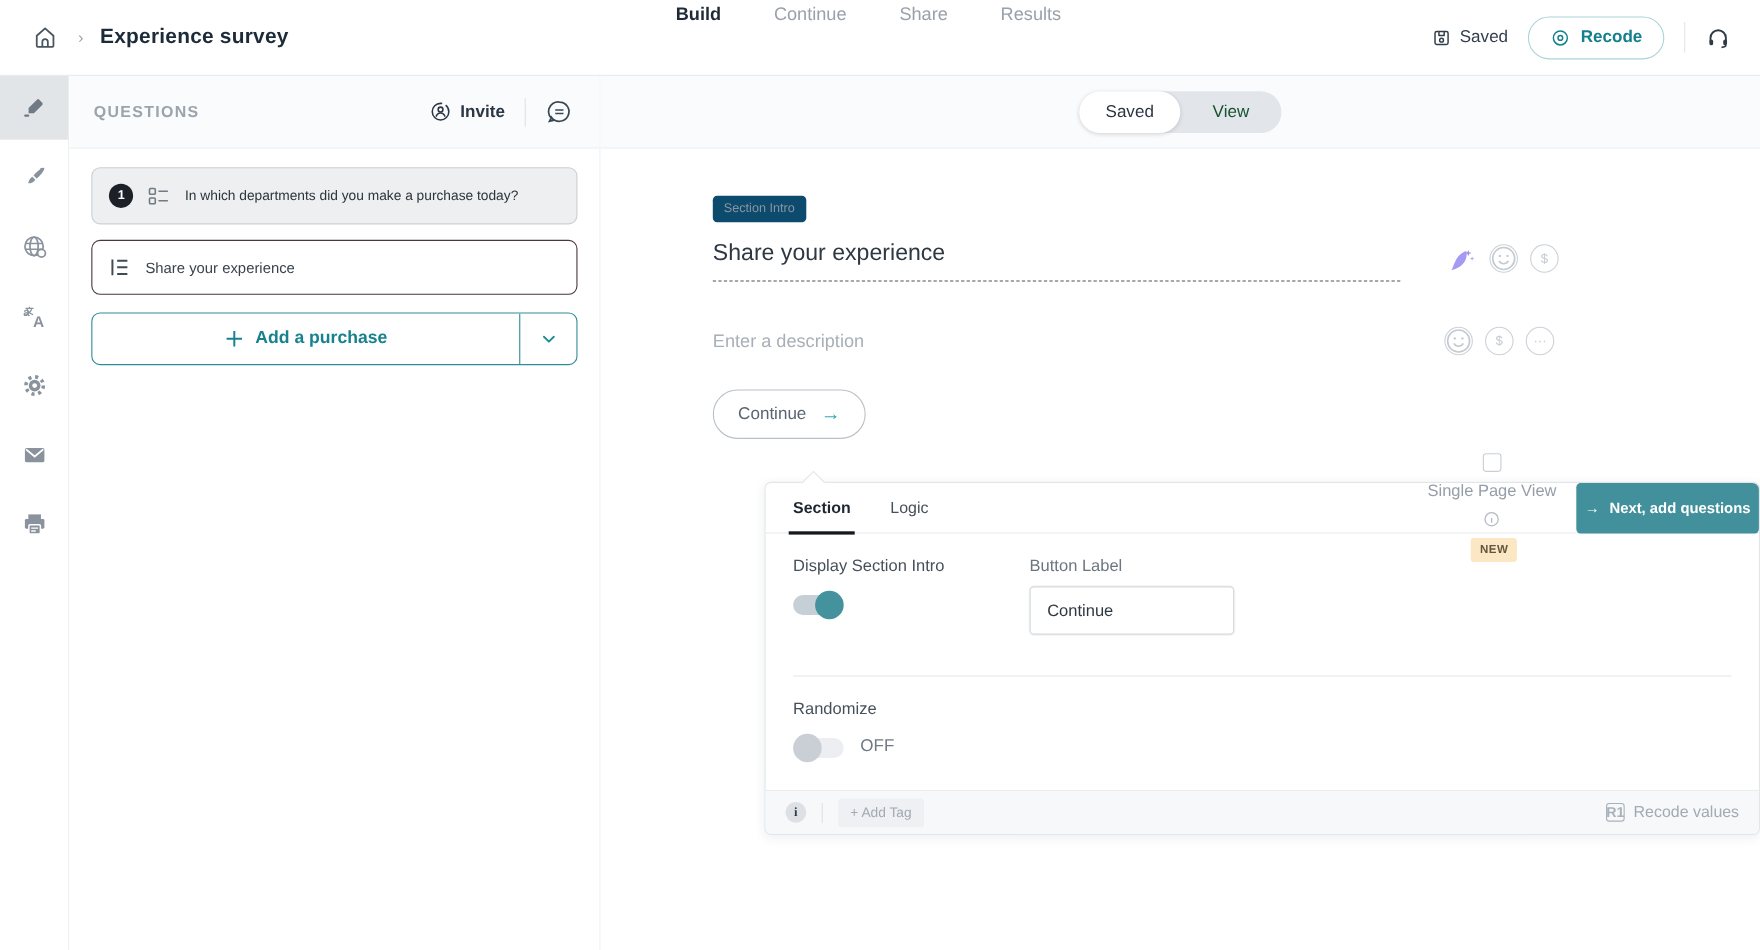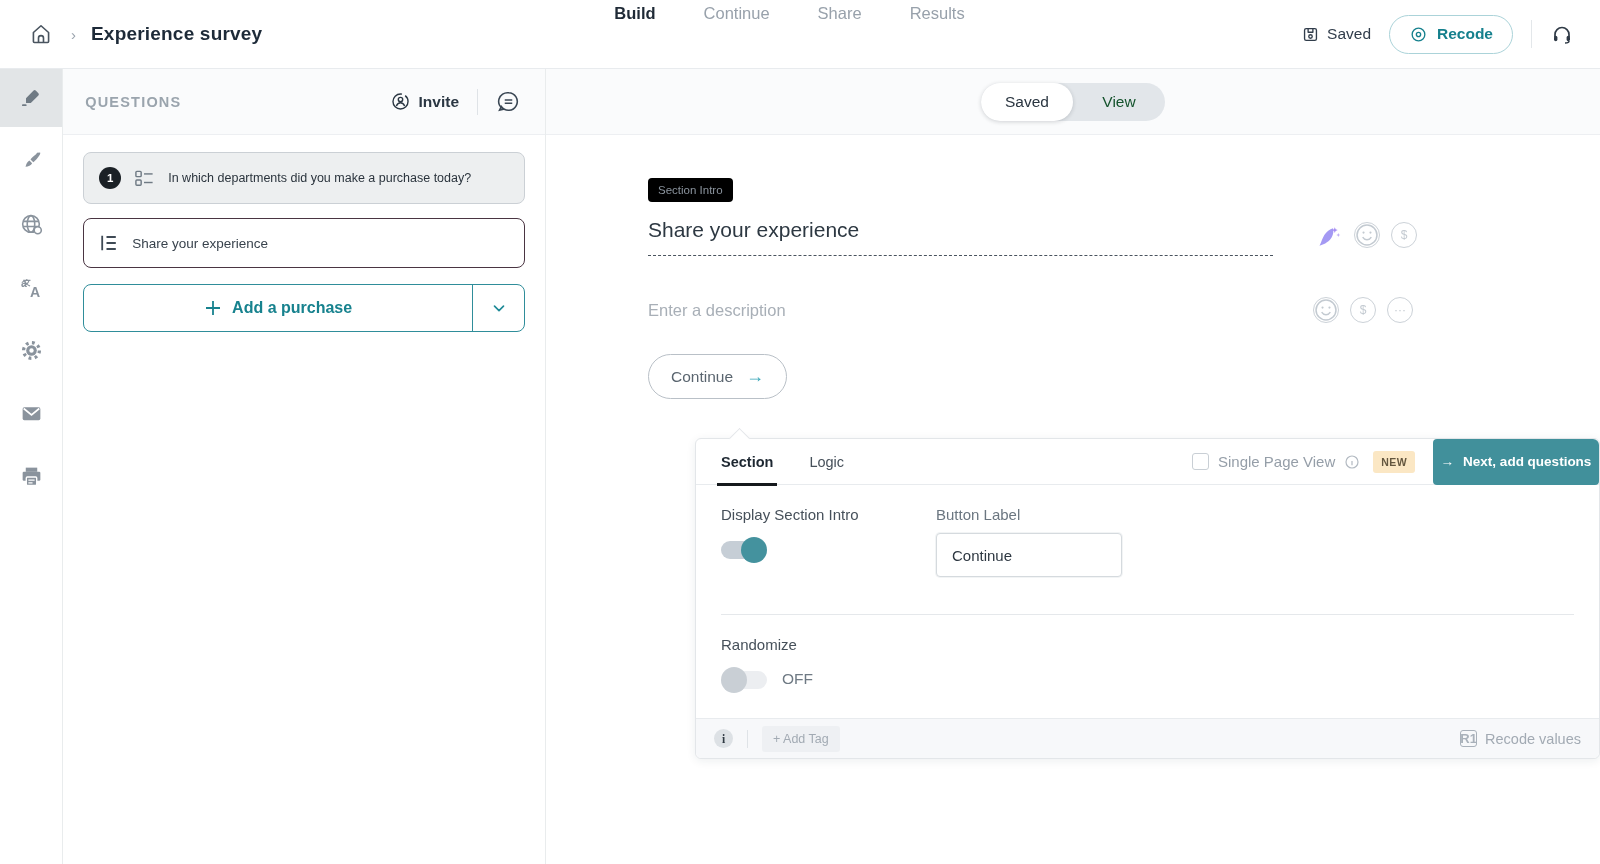--- a/index.html
+++ b/index.html
@@ -54,21 +54,21 @@
   
   .main { flex:1; display:flex; flex-direction:column; background:#fff; }
   .main-head { height:66px; flex:none; background:#fafbfc; border-bottom:1px solid #edeff2;
     display:flex; align-items:center; justify-content:center; }
   .mode-toggle { background:#e2e6ea; border-radius:19px; height:38px; display:flex; }
   .mode-seg { min-width:92px; padding:0 24px; display:flex; align-items:center; justify-content:center;
     font-size:15.5px; color:#14532d; border-radius:19px; cursor:pointer; }
   .mode-seg.active { background:#fff; color:#2a3540; font-weight:500; box-shadow:0 1px 4px rgba(20,30,40,.18); }
 
   .canvas { padding:43px 0 0 102px; }
-  .section-tag { display:inline-block; background:#000000; color:#8b949e; font-size:11.5px;
+  .section-tag { display:inline-block; background:#0c4a6e; color:#8b949e; font-size:11.5px;
     padding:6px 10px; border-radius:4px; }
   .title-row { margin-top:16px; display:flex; align-items:flex-start; }
   .title-field { width:625px; font-size:21px; color:#2d3842; padding-bottom:13px;
     border-bottom:1px dashed #4a545f; cursor:text; }
   .row-icons { margin-left:40px; display:flex; align-items:center; gap:11px; padding-top:4px; }
   .icon-circle { width:26px; height:26px; border-radius:50%; border:1px solid #ccd2d8; color:#c3cad1;
     display:flex; align-items:center; justify-content:center; font-size:12px; cursor:pointer; background:#fff; }
   .ai-btn { width:30px; height:26px; display:flex; align-items:center; justify-content:center; cursor:pointer; }
   .desc-row { margin-top:41px; display:flex; align-items:center; }
   .desc-input { width:625px; border:none; outline:none; font-size:16.5px; color:#707a84; background:transparent;
@@ -82,21 +82,21 @@
   
   .panel { margin:39px 0 0 47px; width:905px; background:#fff; border:1px solid #e3e6e9;
     border-radius:6px; box-shadow:0 2px 10px rgba(31,45,61,.08); position:relative; }
   .panel-caret { position:absolute; top:-8px; left:36px; width:15px; height:15px; background:#fff;
     border-left:1px solid #e3e6e9; border-top:1px solid #e3e6e9; transform:rotate(45deg); }
   .panel-head { height:46px; display:flex; align-items:center; border-bottom:1px solid #e8ebee; padding-left:25px; }
   .ptab { margin-right:36px; height:46px; display:flex; align-items:center; font-size:14.5px;
     color:#46505a; cursor:pointer; position:relative; }
   .ptab.active { font-weight:700; color:#1d2731; }
   .ptab.active::after { content:""; position:absolute; left:-4px; right:-4px; bottom:-1px; height:3px; background:#15191d; }
-  .spv-group { margin-left:auto; display:flex; align-items:center; gap:9px; }
+  .spv-group { margin-left:auto; display:flex; align-items:center; gap:9px;flex-direction:column; }
   .spv-label { color:#959ea8; font-size:15px; }
   .checkbox { width:17px; height:17px; border:1.5px solid #c9cfd5; border-radius:3px; background:#fff; cursor:pointer; }
   .new-badge { background:#fbe7c4; color:#64573f; font-size:10.5px; font-weight:700;
     padding:5px 8px; border-radius:3px; letter-spacing:.4px; margin-left:4px; }
   .next-btn { margin-left:18px; height:46px; width:166px; background:#41909b; color:#fff;
     display:flex; align-items:center; justify-content:center; gap:9px; font-size:13.5px; font-weight:700;
     border-radius:4px; border-top-right-radius:6px; cursor:pointer; }
   .panel-body { padding:21px 25px 0; }
   .prow1 { display:flex; }
   .pfield1 { width:215px; }

